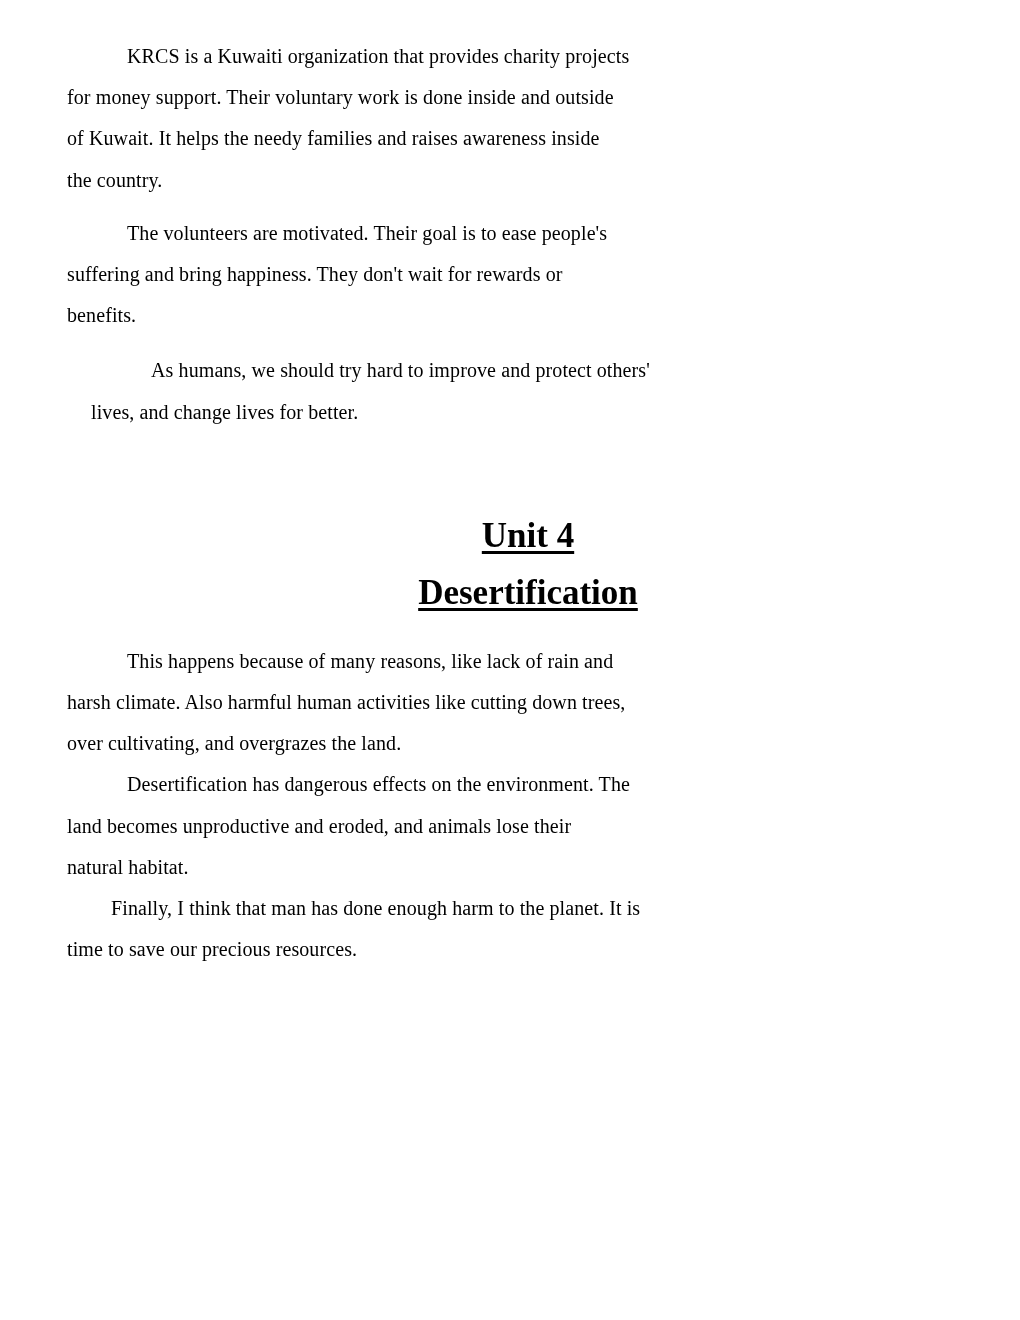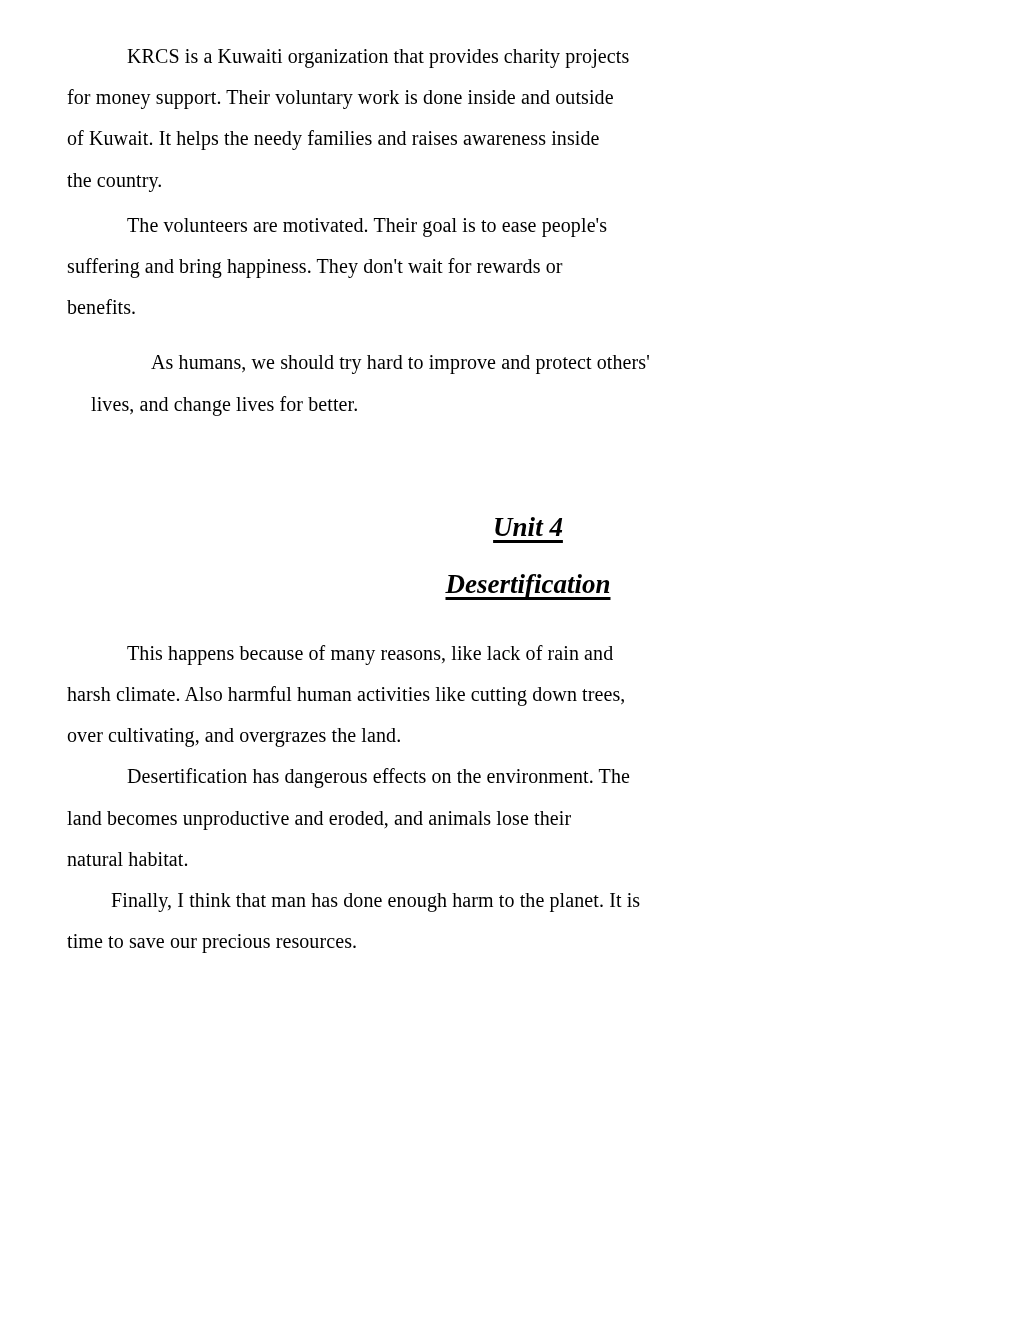--- a/index.html
+++ b/index.html
@@ -22,34 +22,33 @@
     width: 922px;
   }
   p.body-par {
     margin: 0;
     font-size: 20px;
     line-height: 41.2px;
     text-indent: 60px;
     white-space: nowrap;
     letter-spacing: 0.1px;
   }
-  p.p2 { margin-top: 4px; }
+  p.p2 { margin-top: 12px; }
   p.p3 { margin-top: 14px; margin-left: 24px; }
   p.p5 { margin-top: 17px; }
   p.p8 { text-indent: 44px; }
   .heading-block {
     margin-top: 74px;
     margin-bottom: 20px;
     text-align: center;
   }
   .heading-line {
-    font-size: 27px;
+    font-size: 35px;
     font-weight: bold;
     line-height: 57px;
-    font-style: italic;
   }
   .heading-line .u {
     text-decoration: underline;
     text-decoration-thickness: 3px;
     text-underline-offset: 4px;
     text-decoration-skip-ink: none;
   }
 </style>
 </head>
 <body style="background: rgb(255, 255, 255); color: rgb(0, 0, 0);">

